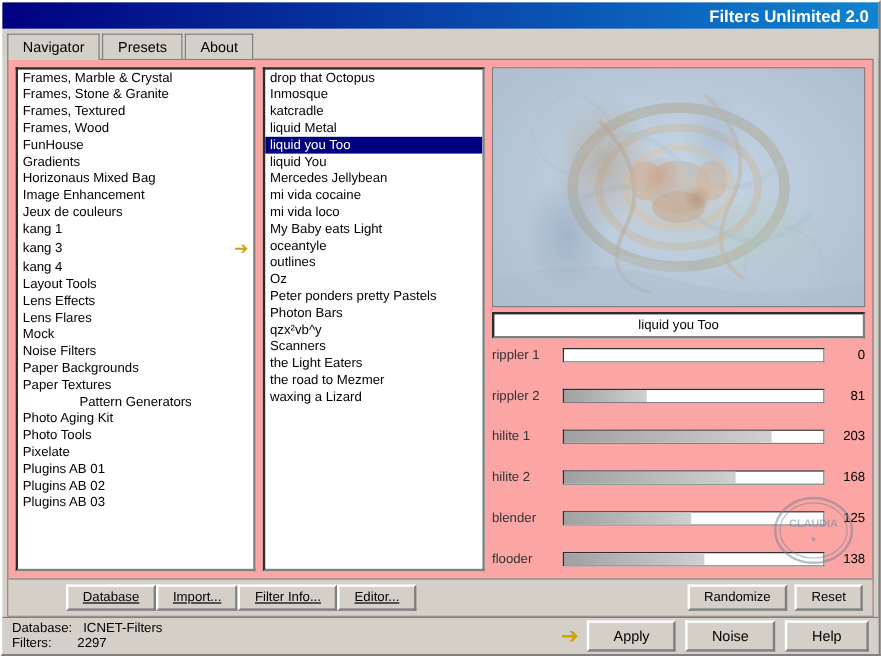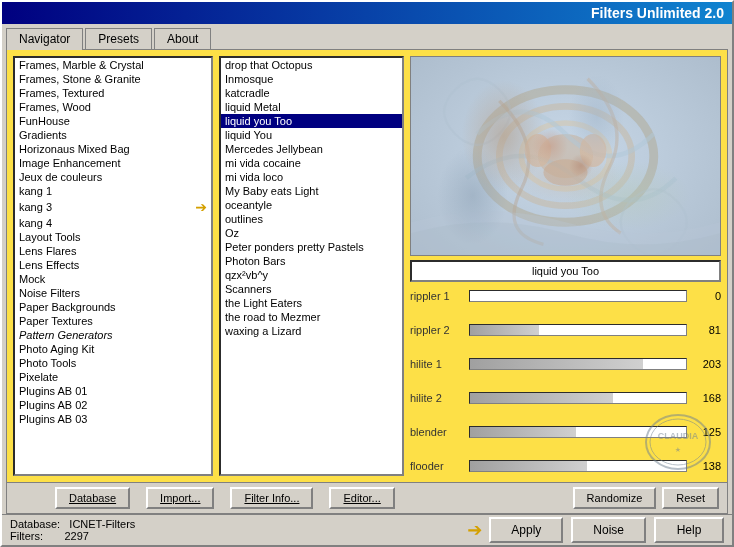--- a/index.html
+++ b/index.html
@@ -60,21 +60,21 @@
       border-color: #808080;
       z-index: 2;
       padding-bottom: 4px;
       margin-bottom: -1px;
     }
 
     
     .content-area {
       flex: 1;
       border: 1px solid #808080;
-      background: #fde047;
+      background: #fca5a5;
       display: flex;
       flex-direction: column;
       margin: 0 4px;
     }
 
     .main-content {
       display: flex;
       flex: 1;
       padding: 6px;
       gap: 6px;
@@ -346,38 +346,38 @@
               <span>kang 3</span>
               <span class="arrow-indicator">➔</span>
             </div>
             <div class="list-item list-item-with-arrow" style="display: flex; align-items: center; justify-content: space-between;">
               <span>kang 4</span>
             </div>
             <div class="list-item list-item-with-arrow" style="display: flex; align-items: center; justify-content: space-between;">
               <span>Layout Tools</span>
             </div>
             <div class="list-item list-item-with-arrow" style="display: flex; align-items: center; justify-content: space-between;">
+              <span>Lens Effects</span>
+            </div>
+            <div class="list-item list-item-with-arrow" style="display: flex; align-items: center; justify-content: space-between;">
               <span>Lens Flares</span>
             </div>
             <div class="list-item list-item-with-arrow" style="display: flex; align-items: center; justify-content: space-between;">
-              <span>Lens Effects</span>
-            </div>
-            <div class="list-item list-item-with-arrow" style="display: flex; align-items: center; justify-content: space-between;">
               <span>Mock</span>
             </div>
             <div class="list-item list-item-with-arrow" style="display: flex; align-items: center; justify-content: space-between;">
               <span>Noise Filters</span>
             </div>
             <div class="list-item list-item-with-arrow" style="display: flex; align-items: center; justify-content: space-between;">
               <span>Paper Backgrounds</span>
             </div>
             <div class="list-item list-item-with-arrow" style="display: flex; align-items: center; justify-content: space-between;">
               <span>Paper Textures</span>
             </div>
-            <div class="list-item list-item-with-arrow" style="display: flex; align-items: center; justify-content: flex-start; font-style: italic;">
+            <div class="list-item list-item-with-arrow" style="display: flex; align-items: center; justify-content: center;">
               <span>Pattern Generators</span>
             </div>
             <div class="list-item list-item-with-arrow" style="display: flex; align-items: center; justify-content: space-between;">
               <span>Photo Aging Kit</span>
             </div>
             <div class="list-item list-item-with-arrow" style="display: flex; align-items: center; justify-content: space-between;">
               <span>Photo Tools</span>
             </div>
             <div class="list-item list-item-with-arrow" style="display: flex; align-items: center; justify-content: space-between;">
               <span>Pixelate</span>
@@ -505,21 +505,21 @@
     <ellipse cx="35" cy="30" rx="28" ry="23" fill="none" stroke="#708090" stroke-width="1"></ellipse>
     <text x="35" y="27" text-anchor="middle" font-size="9" font-weight="bold" fill="#708090" font-family="Arial">CLAUDIA</text>
     <text x="35" y="40" text-anchor="middle" font-size="7" fill="#708090" font-family="Arial">★</text>
   </svg></div>
           </div>
 
       </div>
     </div>
 
     <div class="bottom-toolbar">
-      <div style="display:flex; gap:16px;padding-left:40px;">
+      <div style="display:flex; gap:0;padding-left:40px;">
         <button class="toolbar-btn">
           <span class="toolbar-btn-text">Database</span>
         </button>
         <button class="toolbar-btn">
           <span class="toolbar-btn-text">Import...</span>
         </button>
         <button class="toolbar-btn">
           <span class="toolbar-btn-text">Filter Info...</span>
         </button>
         <button class="toolbar-btn">

